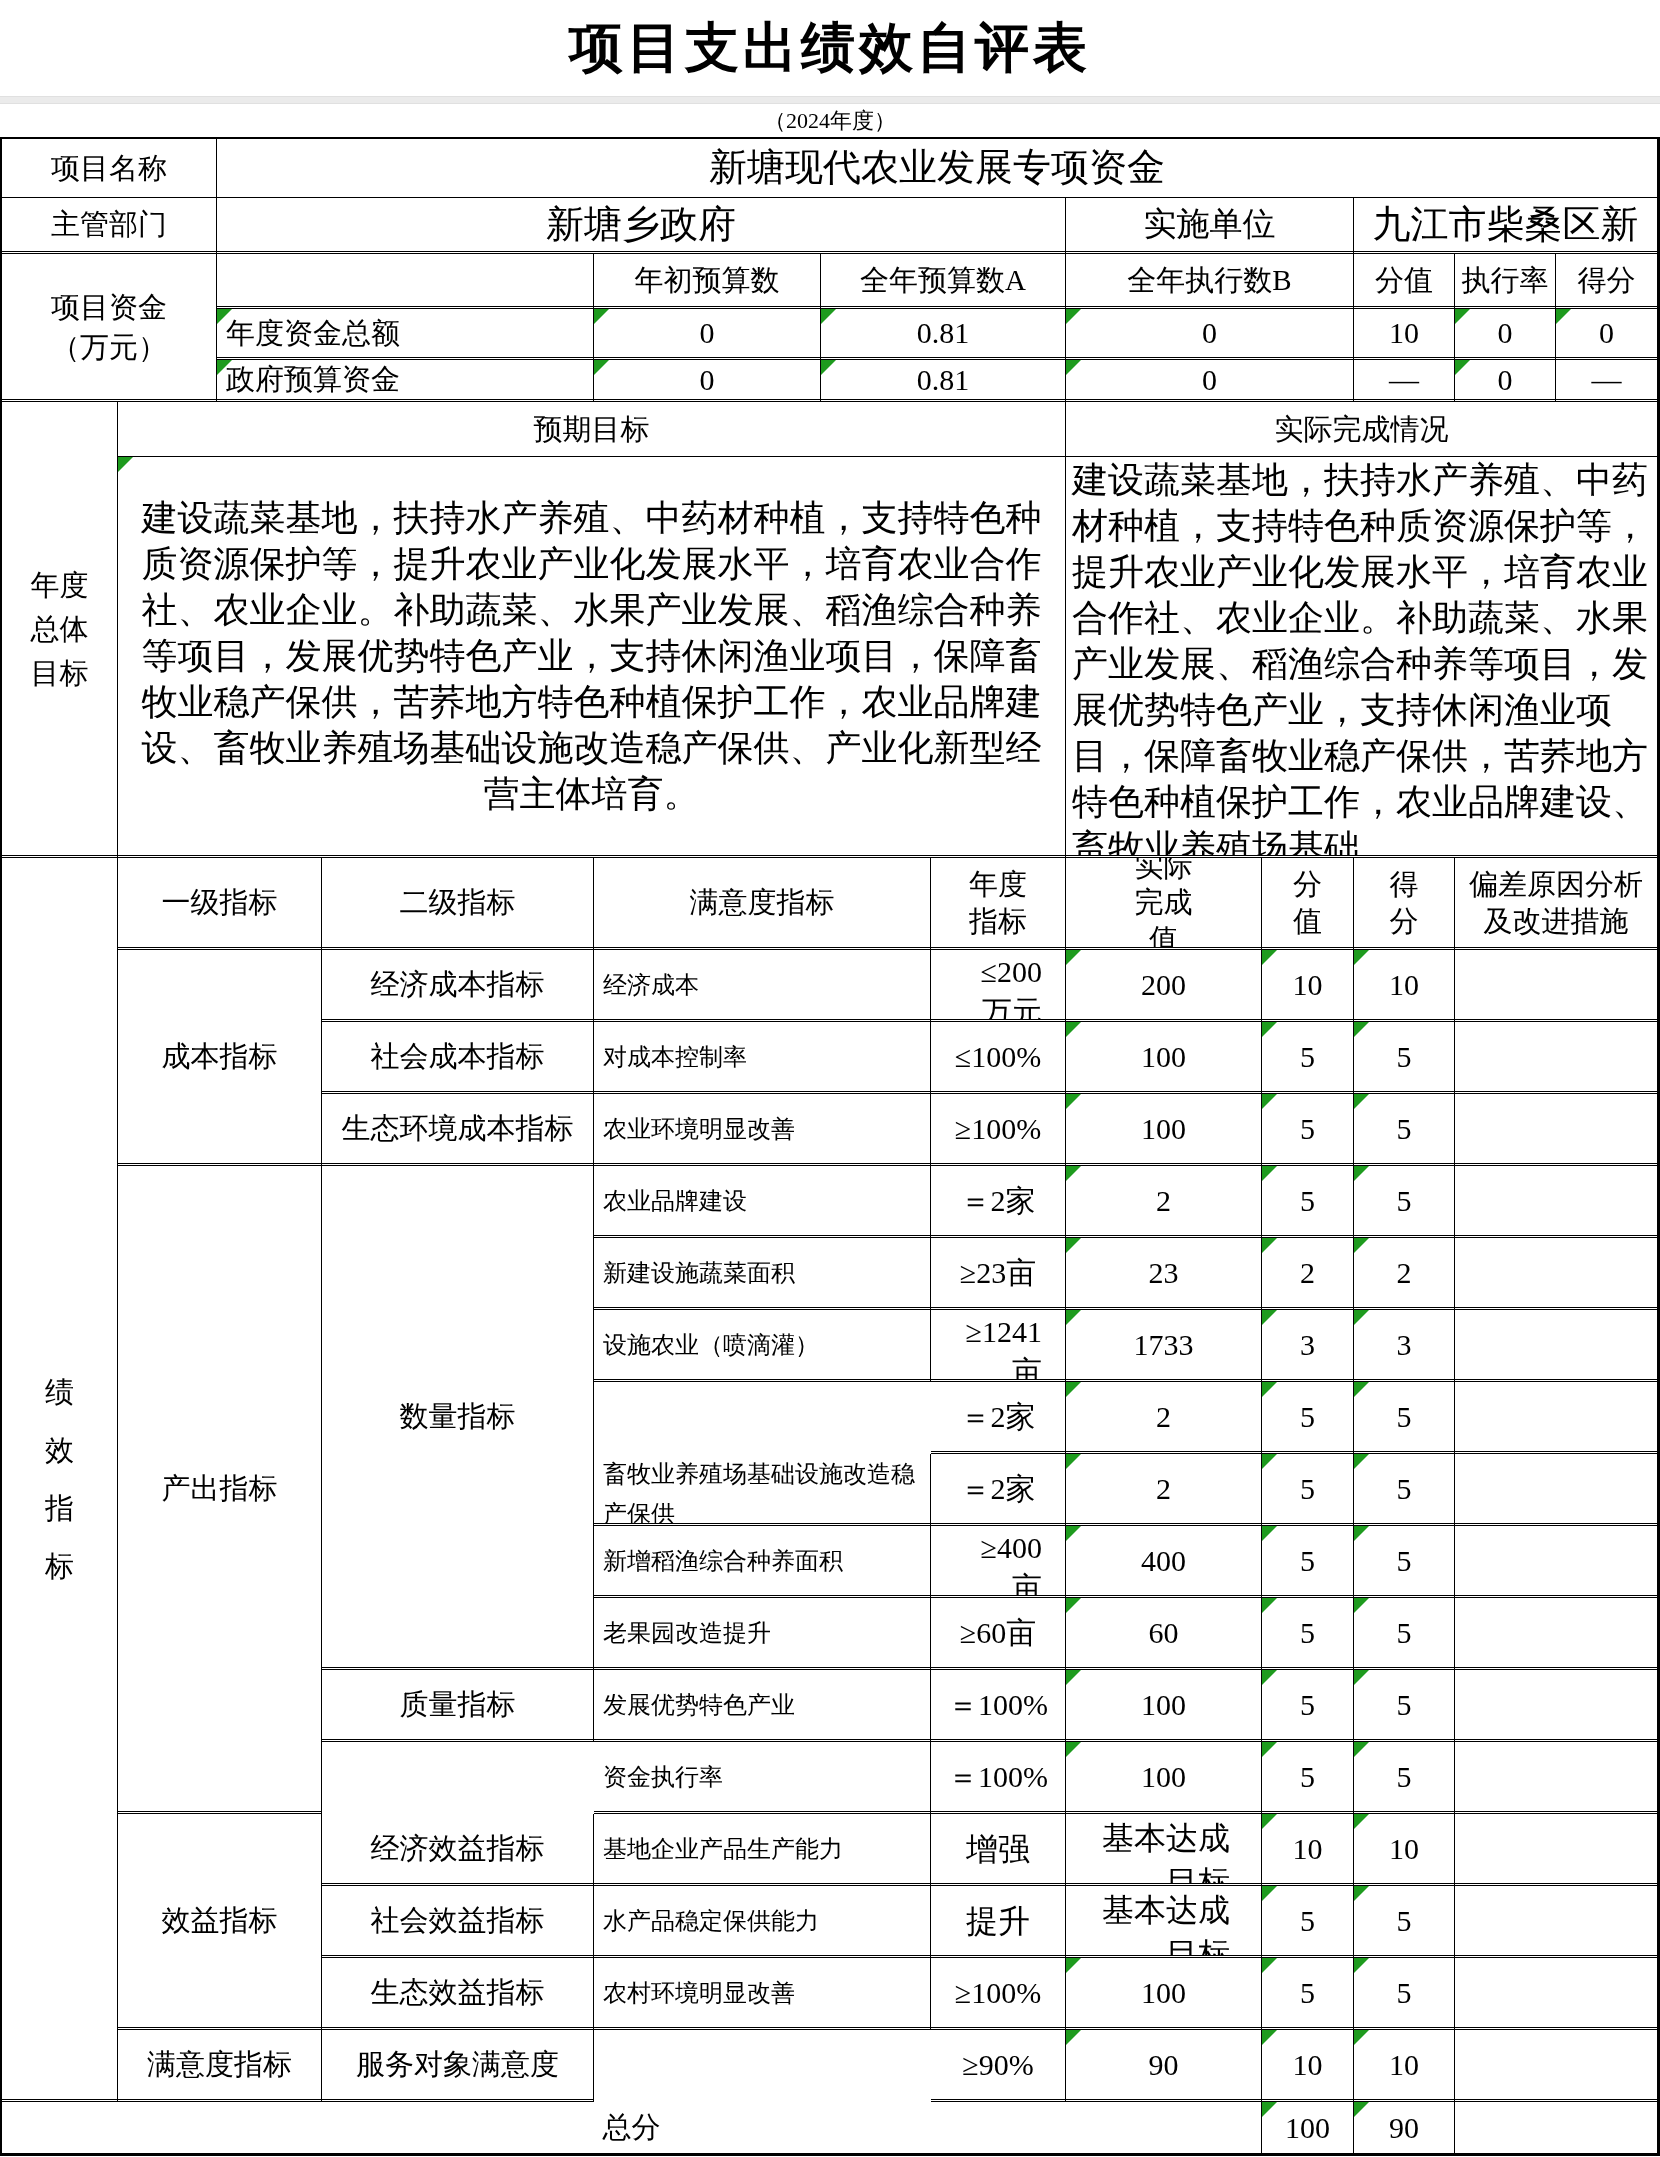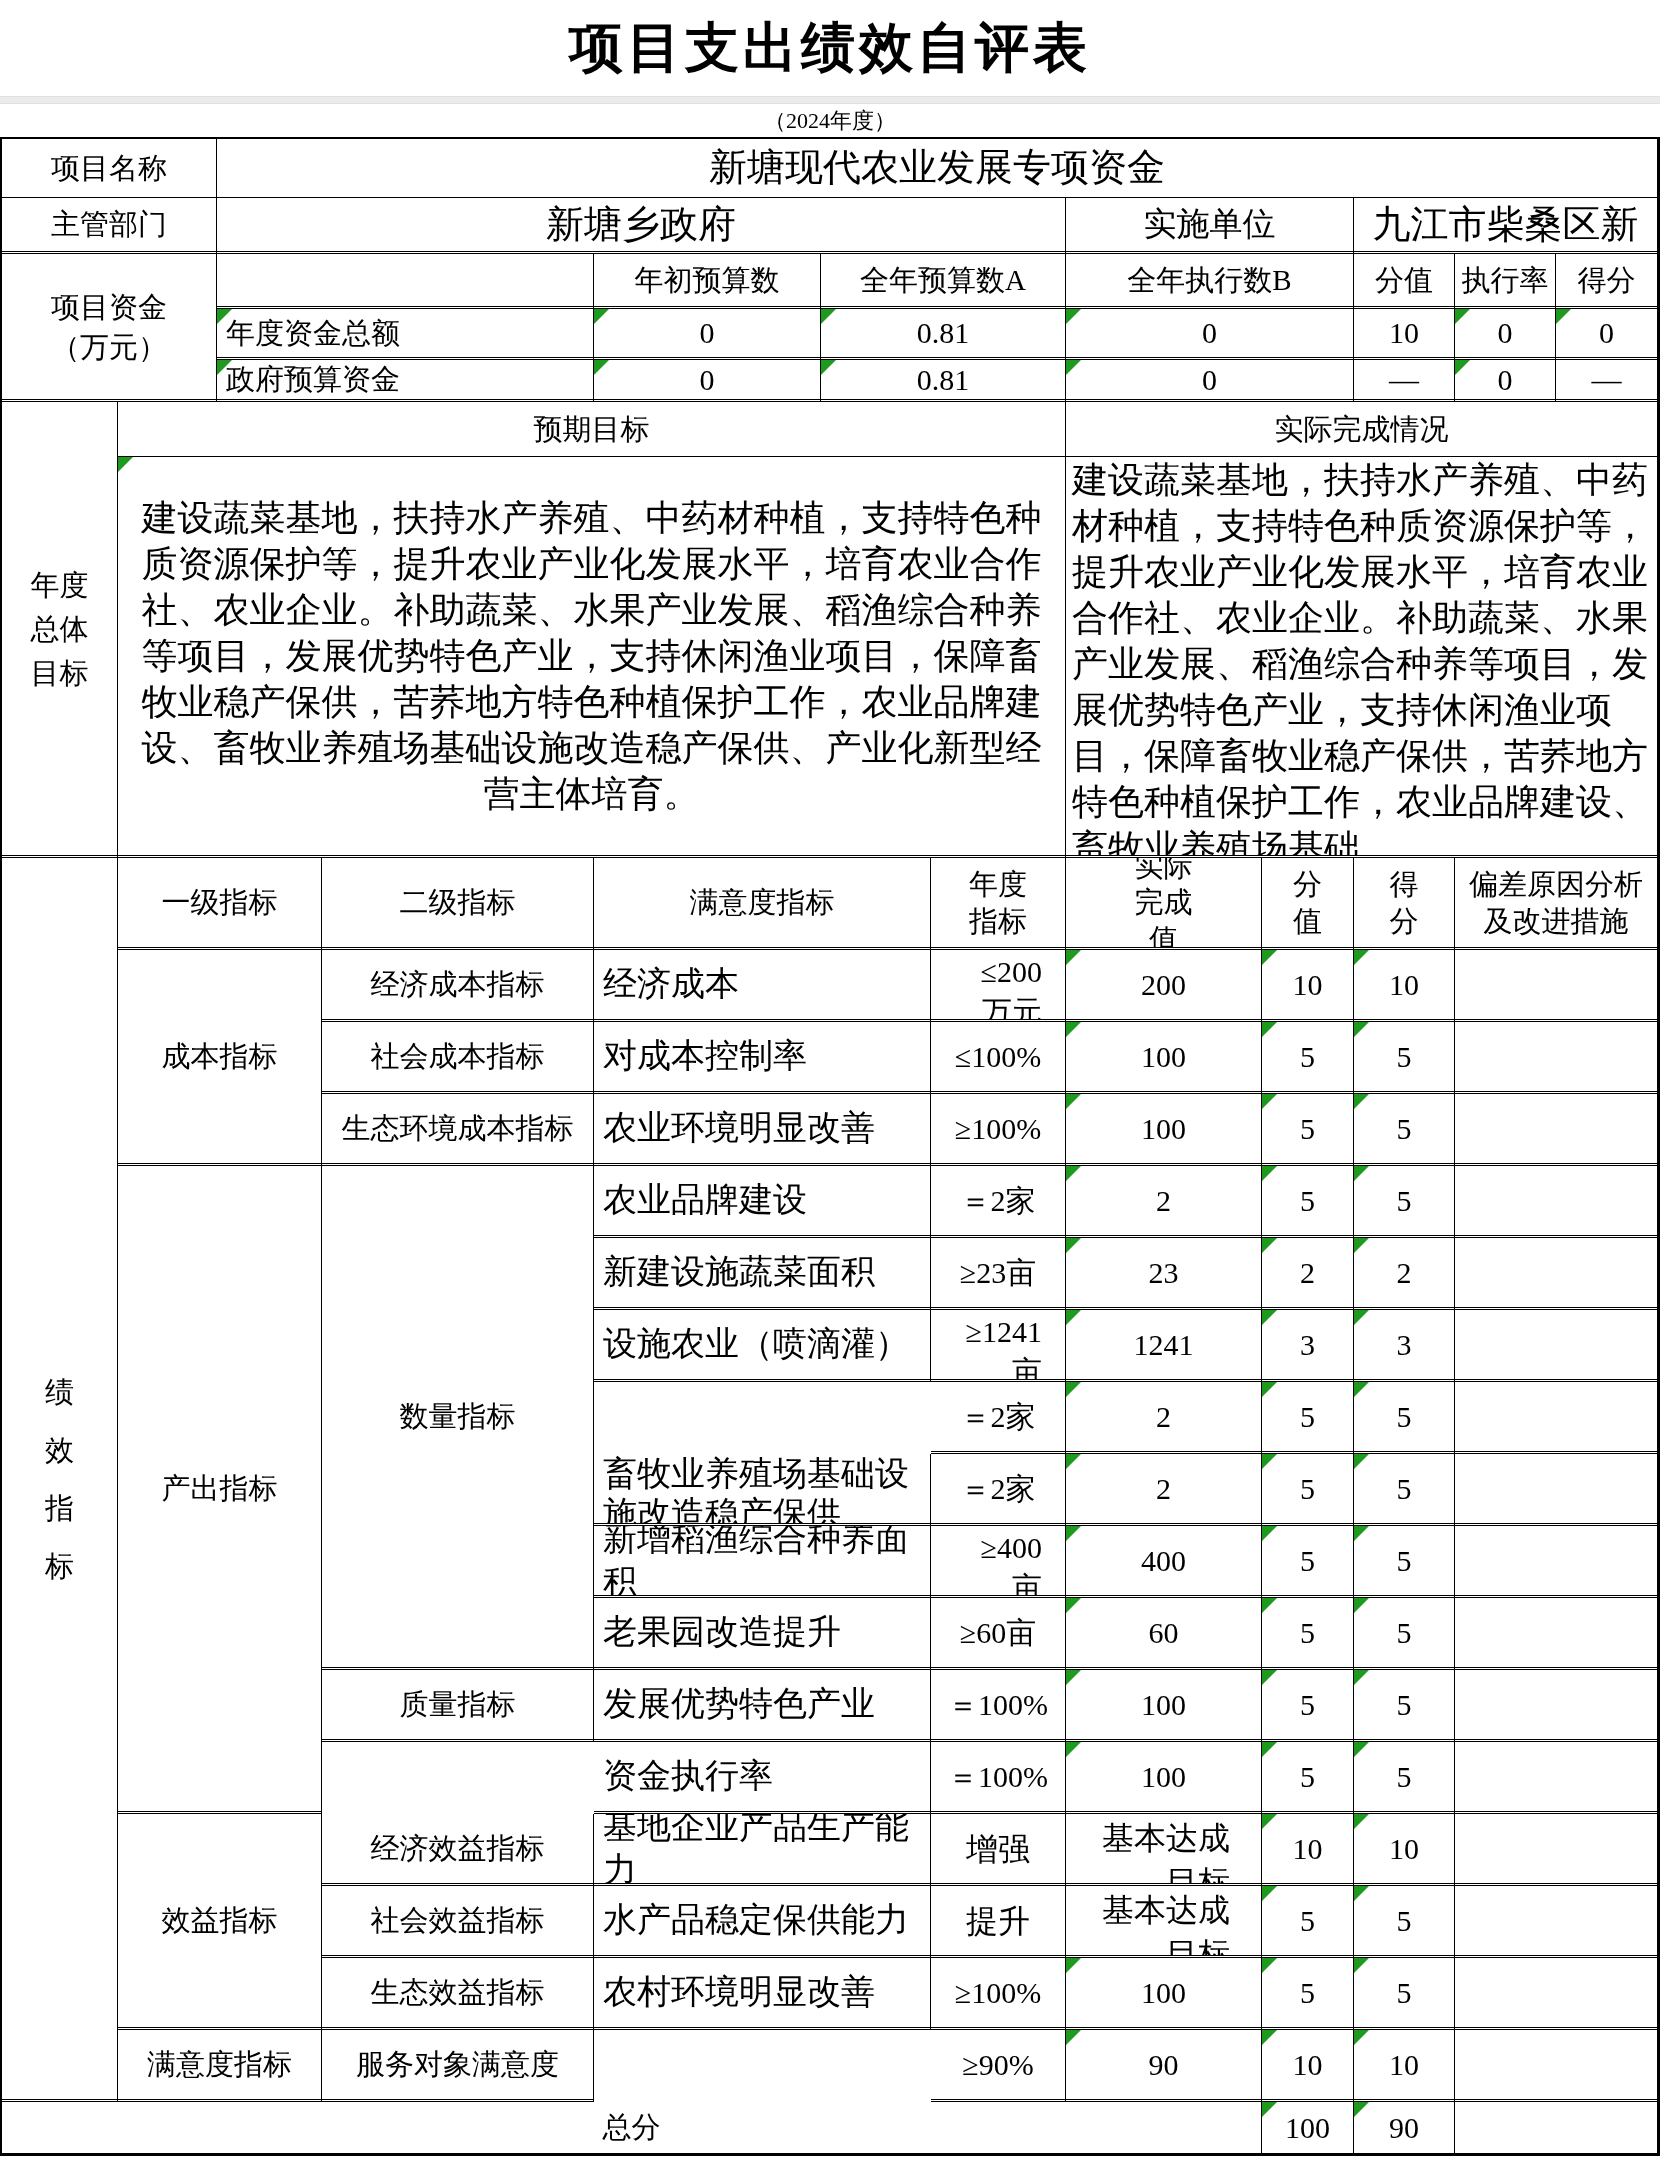--- a/index.html
+++ b/index.html
@@ -22,21 +22,21 @@
   }
   .cell{position:relative;display:flex;align-items:center;justify-content:center;text-align:center;
         border-right:1px solid #000;border-bottom:1px solid #000;overflow:hidden;background:#fff;box-sizing:border-box;}
   .cell.left{justify-content:flex-start;text-align:left;padding-left:9px;}
   .cell.topblock{display:block;text-align:right;padding-top:2px;}
   .cell.topleft{display:block;text-align:left;}
   .dbl{border-bottom:3px double #000;}
   .num{font-size:30px;}
   .vbig{font-size:38px;}
   .mid{font-size:33px;}
-  .l3{font-size:34px;}
+  .l3{font-size:24px;}
   .tri{position:absolute;top:0;left:0;width:0;height:0;
        border-top:15px solid var(--tri,#1e9b1e);border-right:15px solid transparent;}
   .goalp{font-size:36px;line-height:46px;text-align:center;width:100%;padding:0 8px;box-sizing:border-box;}
   .goalactual{font-size:36px;line-height:46px;padding:0 4px 0 6px;}
   .vlabel{display:block;margin:0 auto;word-break:break-all;}
   .hdr2{display:block;margin:0 auto;}
   .wrapnum{display:block;margin:0 auto;width:88px;line-height:40px;font-size:30px;}
   .achieve{display:block;margin:0 auto;width:133px;line-height:44px;font-size:32px;}
   .grade{font-size:32px;}
 </style>
@@ -252,21 +252,21 @@
         <span>2</span>
     </div>
     <div class="cell dbl" style="grid-area:13/11/14/13"></div>
 
     <div class="cell dbl left l3" style="grid-area:14/5/15/7">设施农业（喷滴灌）</div>
     <div class="cell dbl topblock" style="grid-area:14/7/15/8">
       <span class="wrapnum">≥1241亩</span>
     </div>
     <div class="cell dbl num" style="grid-area:14/8/15/9">
       <i class="tri"></i>
-        <span>1241</span>
+        <span>1733</span>
     </div>
     <div class="cell dbl num" style="grid-area:14/9/15/10">
       <i class="tri"></i>
         <span>3</span>
     </div>
     <div class="cell dbl num" style="grid-area:14/10/15/11">
       <i class="tri"></i>
         <span>3</span>
     </div>
     <div class="cell dbl" style="grid-area:14/11/15/13"></div>

